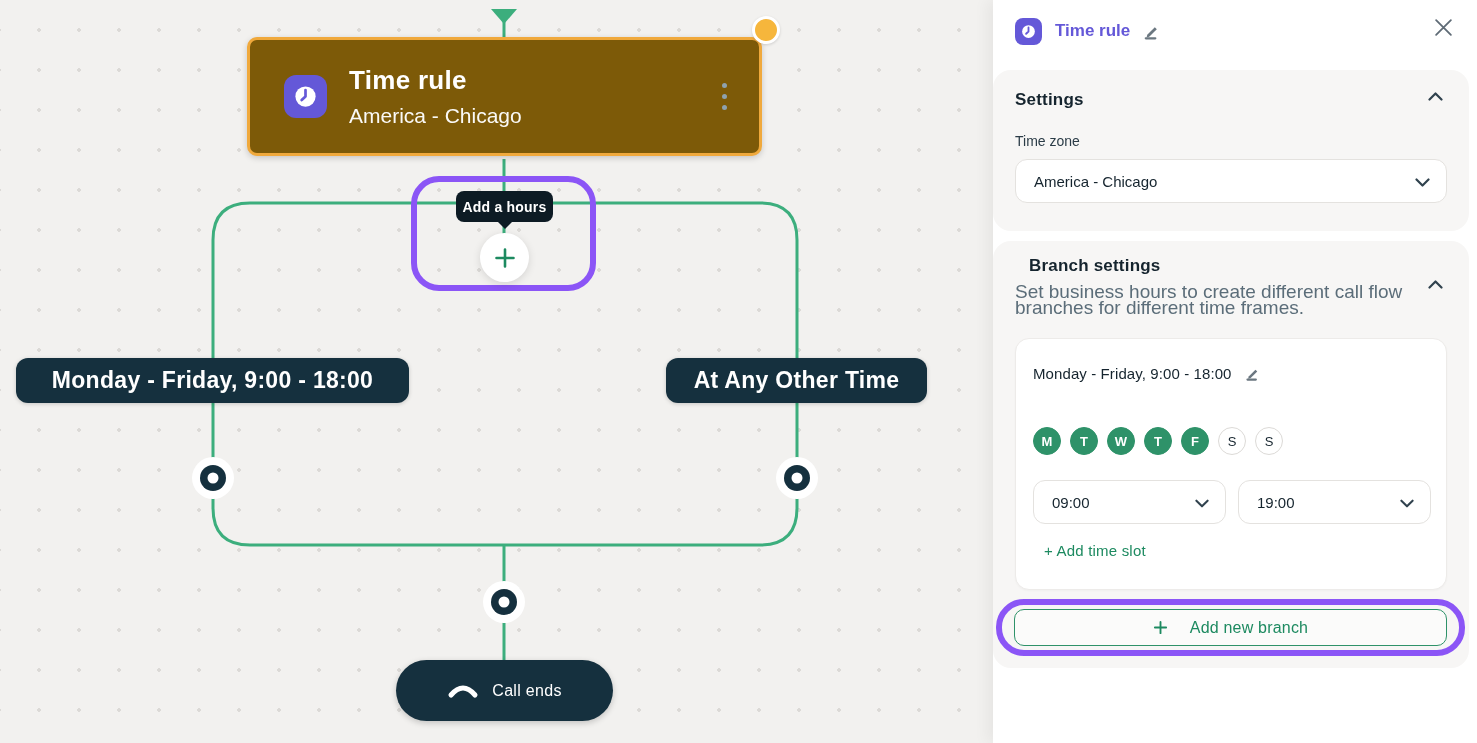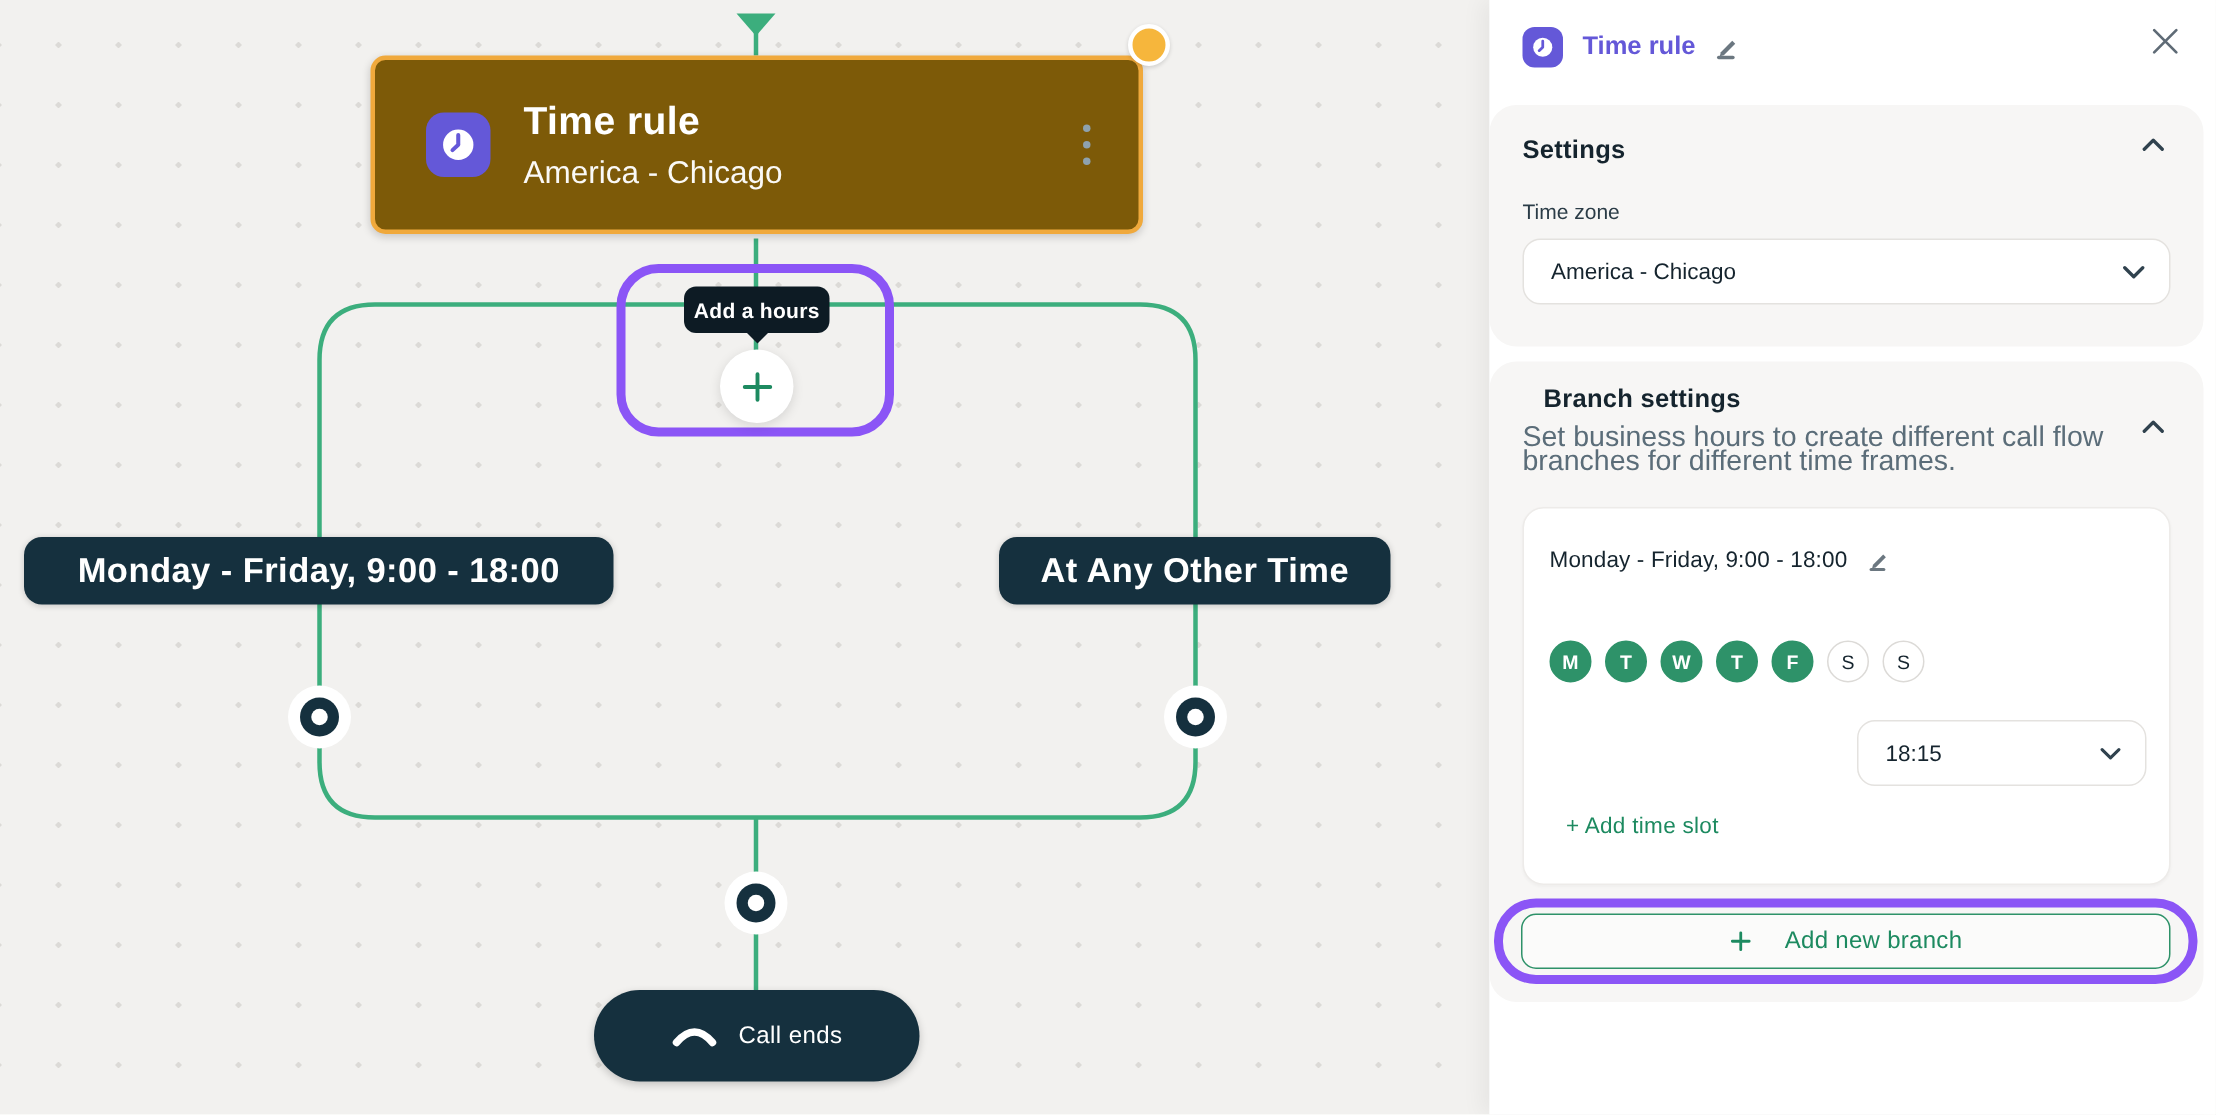--- a/index.html
+++ b/index.html
@@ -241,22 +241,30 @@
         </div>
         <div class="day-row">
             <span class="day-circle active">M</span>
             <span class="day-circle active">T</span>
             <span class="day-circle active">W</span>
             <span class="day-circle active">T</span>
             <span class="day-circle active">F</span>
             <span class="day-circle">S</span>
             <span class="day-circle">S</span>
           </div>
+        <div class="select time-select-start">
+          <span>09:00</span>
+          <span class="chev">
+            <svg width="14" height="9" viewBox="0 0 15 9">
+                <path d="M1.5 1.5 L7.5 7.5 L13.5 1.5" stroke="#30424e" stroke-width="2.2" stroke-linecap="round" stroke-linejoin="round" fill="none"></path>
+              </svg>
+          </span>
+        </div>
         <div class="select time-select-end">
-          <span>18:15</span>
+          <span>19:00</span>
           <span class="chev">
             <svg width="14" height="9" viewBox="0 0 15 9">
                 <path d="M1.5 1.5 L7.5 7.5 L13.5 1.5" stroke="#30424e" stroke-width="2.2" stroke-linecap="round" stroke-linejoin="round" fill="none"></path>
               </svg>
           </span>
         </div>
         <button class="add-slot-link">+ Add time slot</button>
       </div>
 
       <div class="add-branch-ring"></div>

